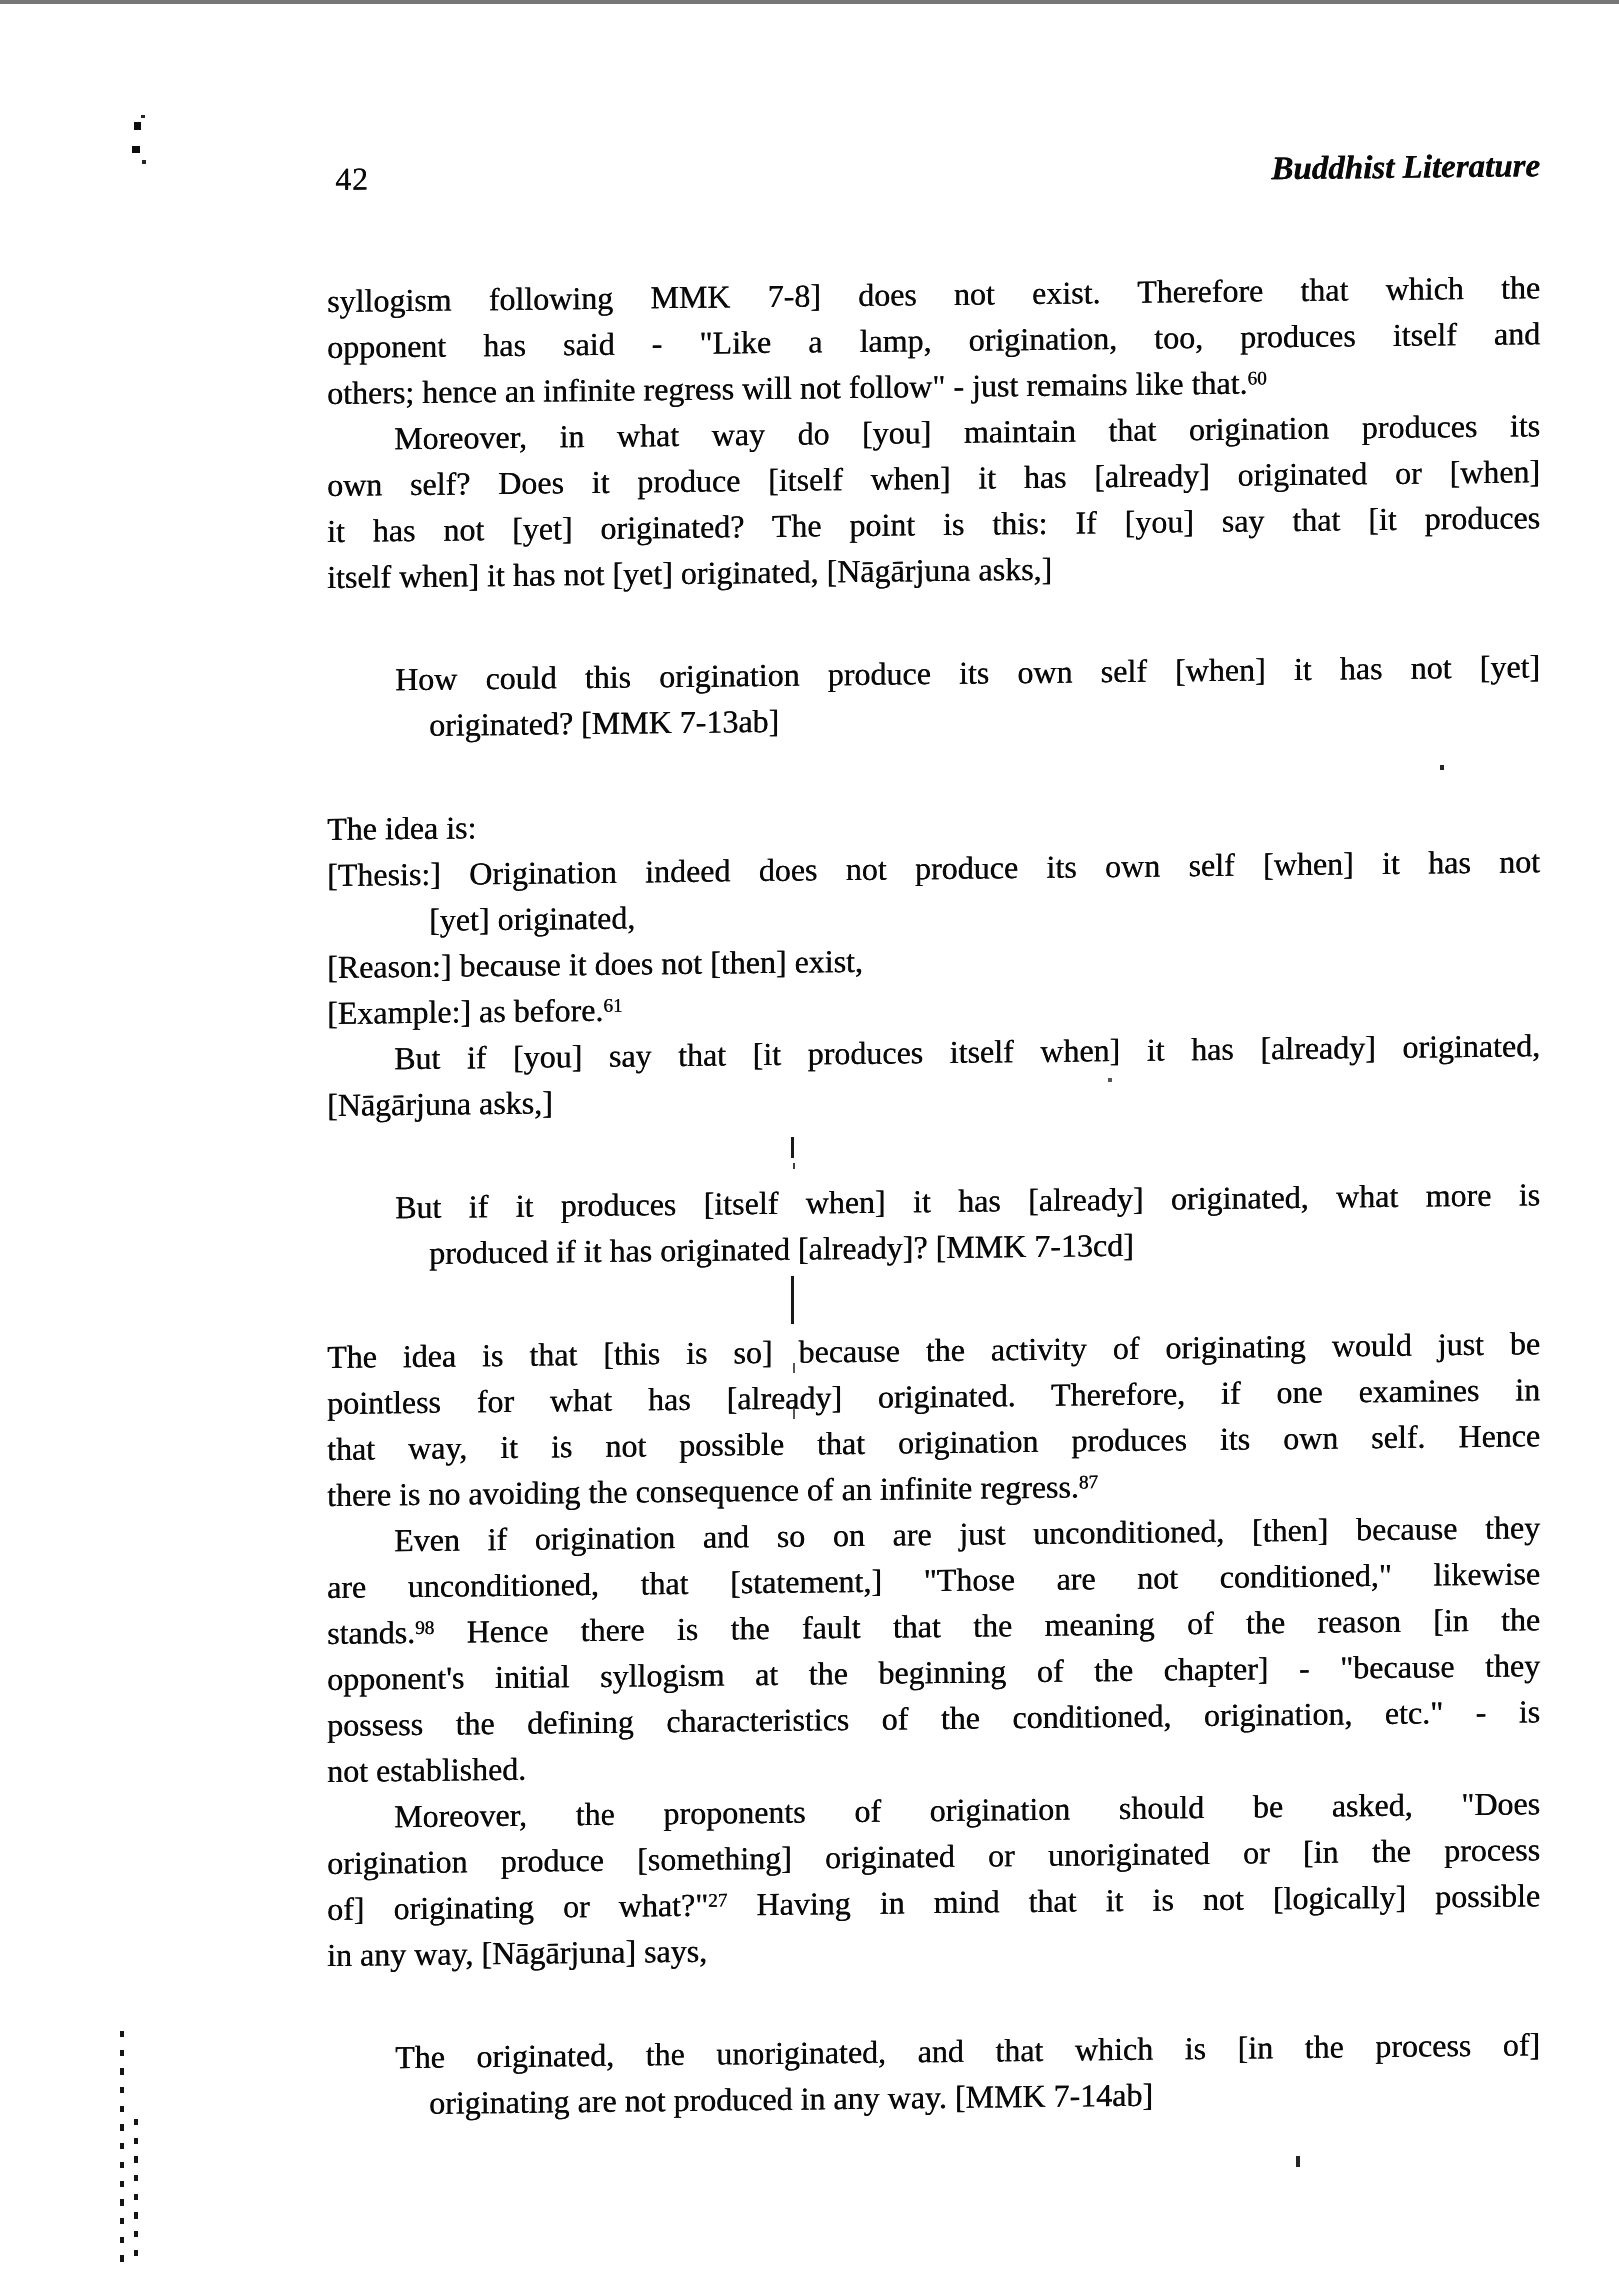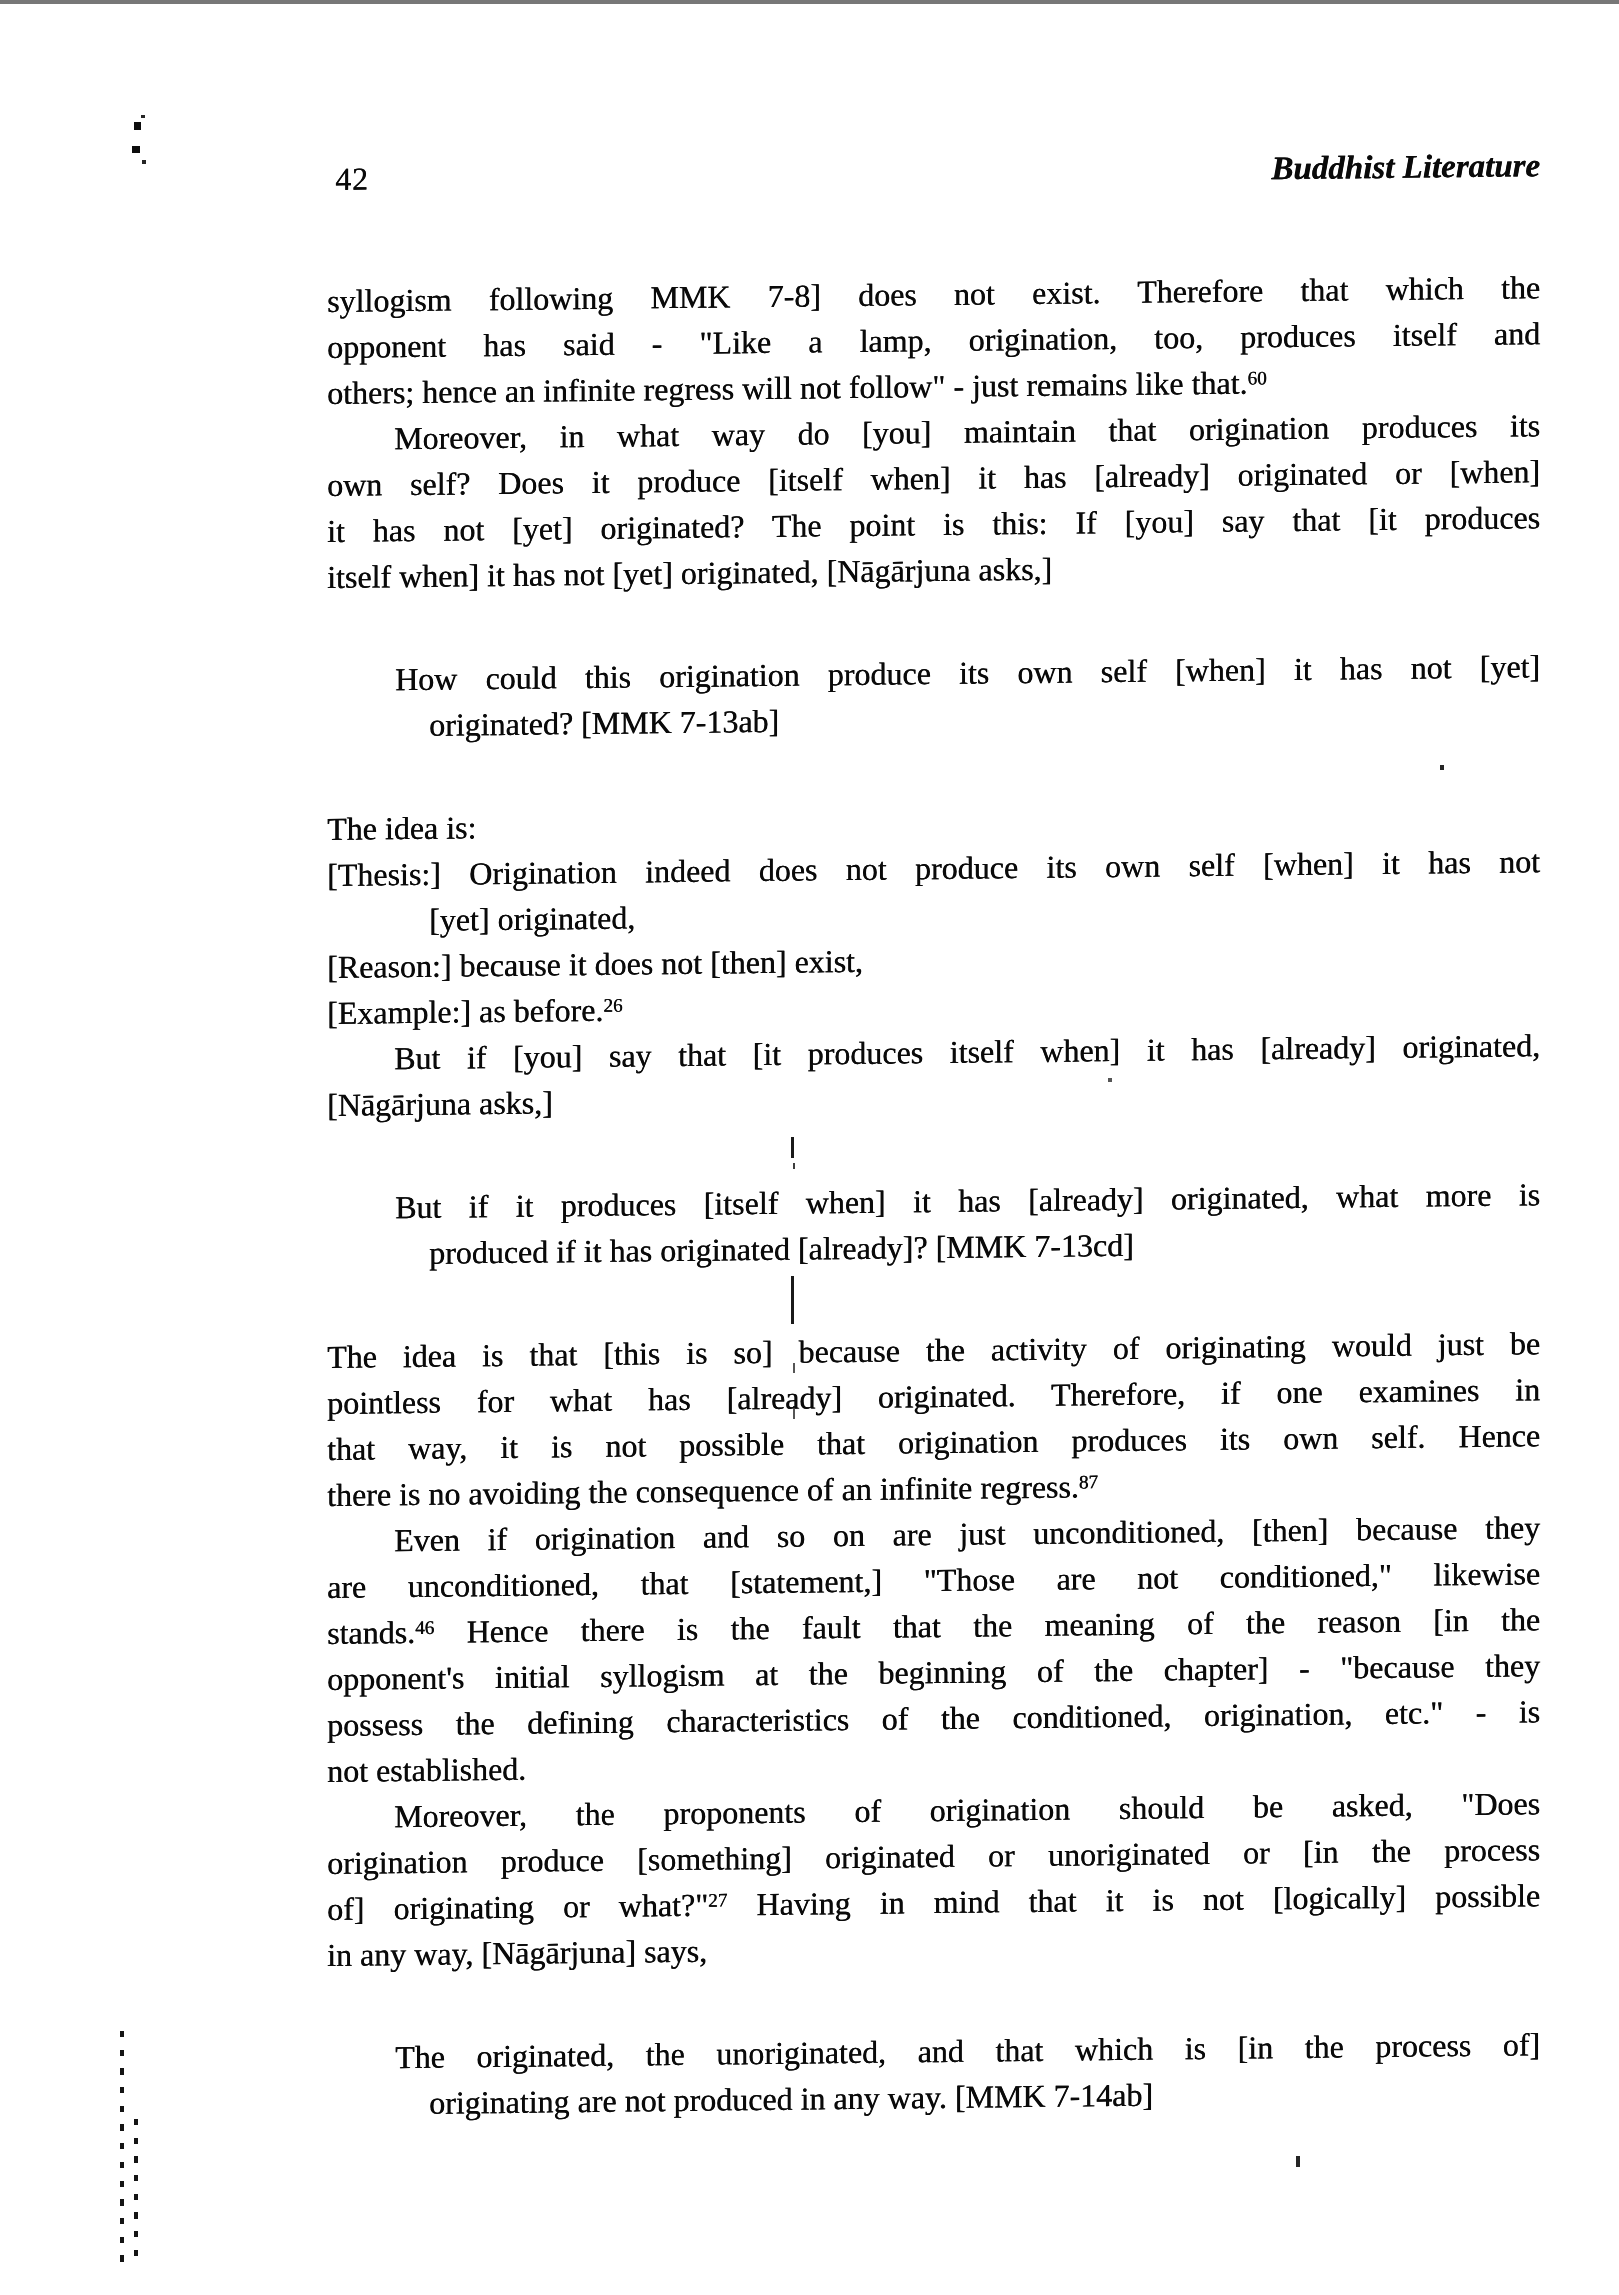--- a/index.html
+++ b/index.html
@@ -77,32 +77,32 @@
         <div class="line j" style="padding-left: 67px;">Moreover, in what way do [you] maintain that origination produces its</div>
         <div class="line j">own self?  Does it produce [itself when] it has [already] originated or [when]</div>
         <div class="line j">it has not [yet] originated?  The point is this:  If [you] say that [it produces</div>
         <div class="line">itself when] it has not [yet] originated, [Nāgārjuna asks,]</div>
         <div class="line j gap" style="padding-left: 68px;">How could this origination produce its own self [when] it has not [yet]</div>
         <div class="line" style="padding-left: 102px;">originated?  [MMK 7-13ab]</div>
         <div class="line gap">The idea is:</div>
         <div class="line j">[Thesis:]  Origination indeed does not produce its own self [when] it has not</div>
         <div class="line" style="padding-left: 102px;">[yet] originated,</div>
         <div class="line">[Reason:]  because it does not [then] exist,</div>
-        <div class="line">[Example:]  as before.<sup>26</sup></div>
+        <div class="line">[Example:]  as before.<sup>61</sup></div>
         <div class="line j" style="padding-left: 67px;">But if [you] say that [it produces itself when] it has [already] originated,</div>
         <div class="line">[Nāgārjuna asks,]</div>
         <div class="line j gap" style="padding-left: 68px;">But if it produces [itself when] it has [already] originated, what more is</div>
         <div class="line" style="padding-left: 102px;">produced if it has originated [already]?  [MMK 7-13cd]</div>
         <div class="line j gap">The idea is that [this is so] because the activity of originating would just be</div>
         <div class="line j">pointless for what has [already] originated.  Therefore, if one examines in</div>
         <div class="line j">that way, it is not possible that origination produces its own self.  Hence</div>
         <div class="line">there is no avoiding the consequence of an infinite regress.<sup>87</sup></div>
         <div class="line j" style="padding-left: 67px;">Even if origination and so on are just unconditioned, [then] because they</div>
         <div class="line j">are unconditioned, that [statement,] "Those are not conditioned," likewise</div>
-        <div class="line j">stands.<sup>46</sup>  Hence there is the fault that the meaning of the reason [in the</div>
+        <div class="line j">stands.<sup>98</sup>  Hence there is the fault that the meaning of the reason [in the</div>
         <div class="line j">opponent's initial syllogism at the beginning of the chapter] - "because they</div>
         <div class="line j">possess the defining characteristics of the conditioned, origination, etc." - is</div>
         <div class="line">not established.</div>
         <div class="line j" style="padding-left: 67px;">Moreover, the proponents of origination should be asked, "Does</div>
         <div class="line j">origination produce [something] originated or unoriginated or [in the process</div>
         <div class="line j">of] originating or what?"<sup>27</sup>  Having in mind that it is not [logically] possible</div>
         <div class="line">in any way, [Nāgārjuna] says,</div>
         <div class="line j gap" style="padding-left: 68px;">The originated, the unoriginated, and that which is [in the process of]</div>
         <div class="line" style="padding-left: 102px;">originating are not produced in any way.  [MMK 7-14ab]</div>
       </div>

